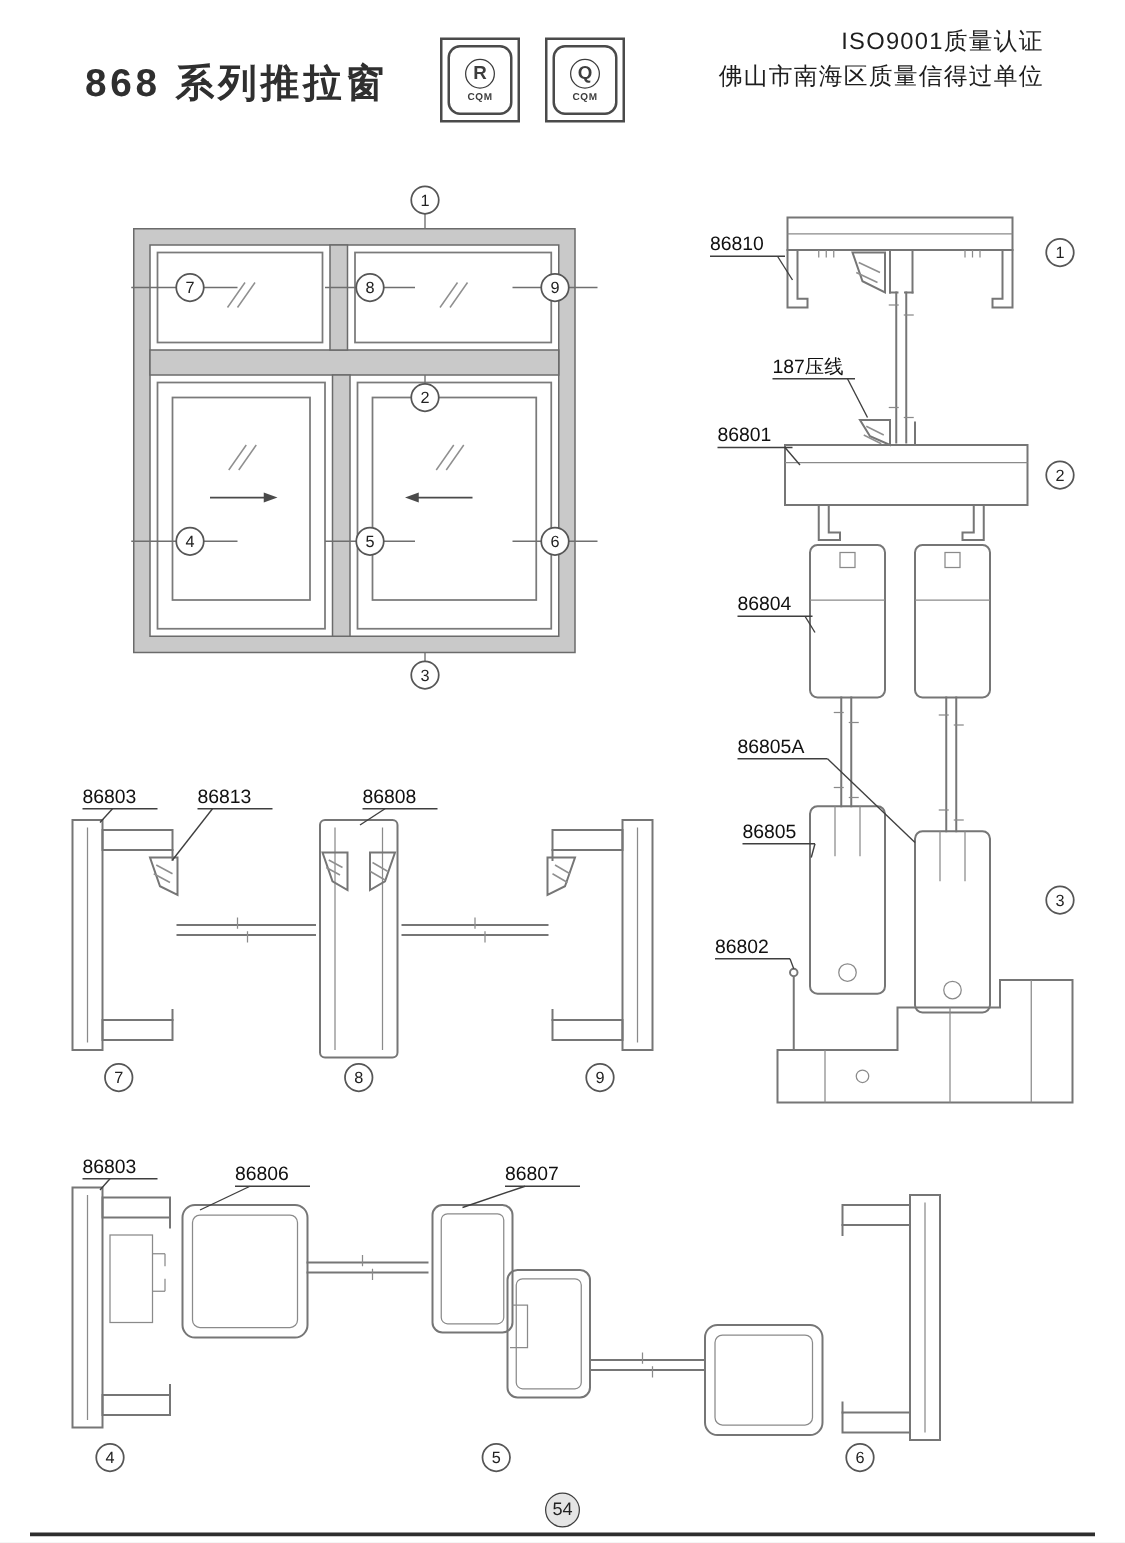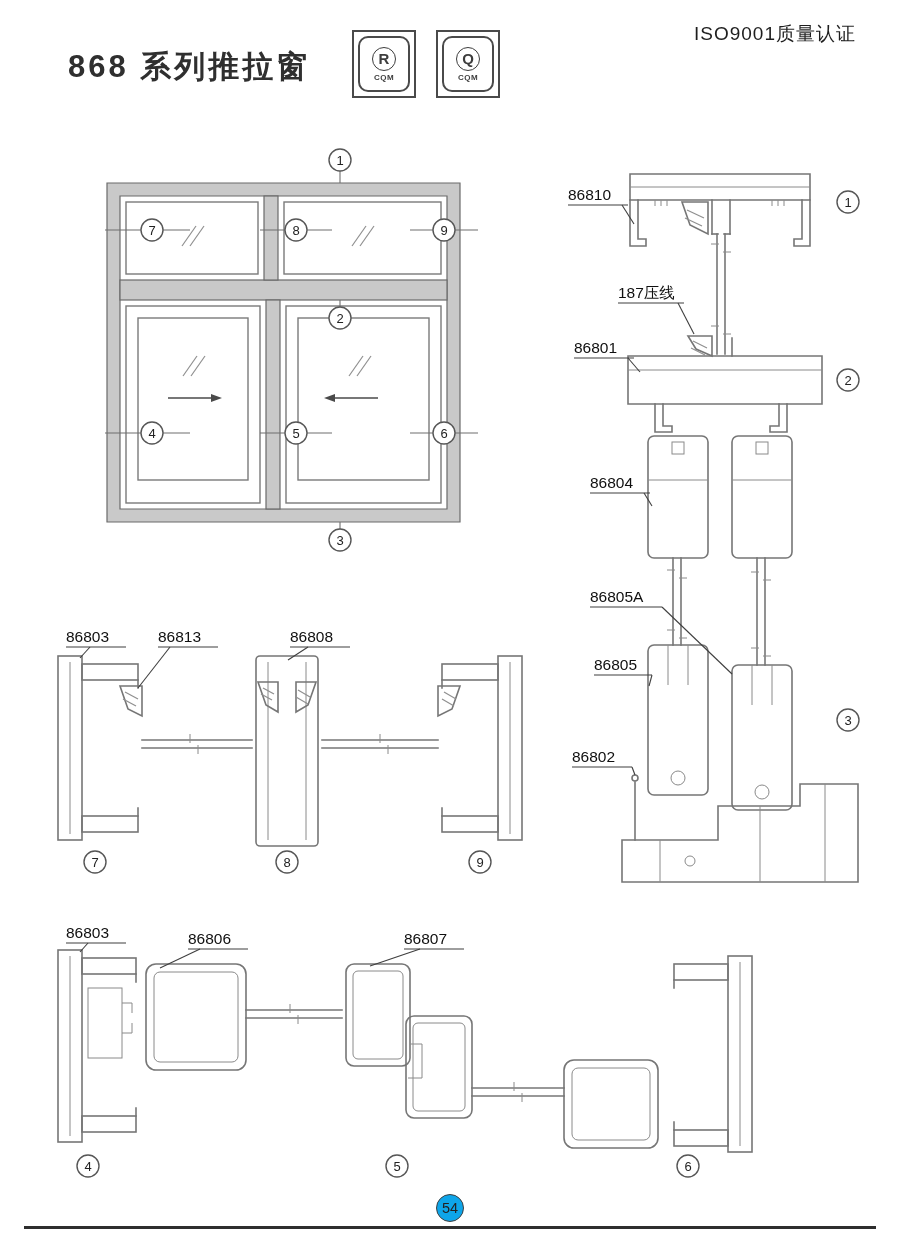--- a/index.html
+++ b/index.html
@@ -1,39 +1,39 @@
 <!DOCTYPE html>
 <html><head>
 <meta charset="utf-8">
 <style>
   * { margin:0; padding:0; box-sizing:border-box; }
   html,body { background:#ededed; font-family:"Liberation Sans",sans-serif; }
   .page { position:relative; width:900px; height:1234px; background:#ffffff; overflow:hidden; margin:0 auto; }
   .abs { position:absolute; }
   .title { left:68px; top:46px; font-size:31px; font-weight:600; color:#2f2f2f; letter-spacing:3px; }
-  .certs { right:44px; top:20px; text-align:right; font-size:19px; color:#1e1e1e; line-height:28px; font-weight:500; letter-spacing:1px; }
+  .certs { right:65px; top:20px; text-align:right; font-size:19px; color:#1e1e1e; line-height:28px; font-weight:500; letter-spacing:1px; }
   .stamp { width:64px; height:68px; border:2px solid #4a4a4a; top:30px; display:flex; align-items:center; justify-content:center; background:#fff; }
   .stamp-inner { width:52px; height:56px; border:2px solid #4a4a4a; border-radius:10px; display:flex; flex-direction:column; align-items:center; justify-content:center; gap:2px; }
   .stamp-letter { font-size:15px; font-weight:bold; color:#3d3d3d; border:1.5px solid #3d3d3d; border-radius:50%; width:24px; height:24px; line-height:21px; text-align:center; }
   .stamp-sub { font-size:8px; font-weight:bold; color:#3d3d3d; letter-spacing:.5px;text-align:right; }
   svg.abs { overflow:visible; }
   svg text { font-family:"Liberation Sans",sans-serif; font-size:15px; fill:#111; }
   .ln  { fill:none; stroke:#767676; stroke-width:1.6; stroke-linecap:square; stroke-linejoin:miter; }
   .ln2 { fill:none; stroke:#8a8a8a; stroke-width:1; }
   .frame { fill:#c9c9c9; stroke:#6b6b6b; stroke-width:1.2; }
   .sash  { fill:#ffffff; stroke:#7a7a7a; stroke-width:1.4; }
   .hatch { stroke:#8f8f8f; stroke-width:1.2; fill:none; }
   .callout circle { fill:#fff; stroke:#565656; stroke-width:1.4; }
   .callout text { font-size:13px; text-anchor:middle; fill:#222; }
   .callout line { stroke:#6f6f6f; stroke-width:1.1; }
   .lbl line { stroke:#3f3f3f; stroke-width:1.1; }
   .lbl text { font-size:15.5px; fill:#101010; }
   .arrow { stroke:#4a4a4a; stroke-width:1.4; }
   .arrowhead { fill:#4a4a4a; stroke:none; }
-  .pagenum { left:436px; top:1194px; width:28px; height:28px; border:1.5px solid #3f3f3f; border-radius:50%; text-align:center; line-height:26px; font-size:14.5px; color:#222; background:#0ea5e9; }
+  .pagenum { left:436px; top:1194px; width:28px; height:28px; border:1.5px solid #3f3f3f; border-radius:50%; text-align:center; line-height:26px; font-size:14.5px; color:#222; background:#e5e5e5; }
   .bottomrule { left:24px; top:1226px; width:852px; height:3px; background:#2e2e2e; }
 </style>
 </head>
 <body>
 
 <div class="page">
 
   <div class="abs title">868 系列推拉窗</div>
 
   <div class="abs stamp" style="left:352px;">
@@ -44,20 +44,21 @@
   </div>
   <div class="abs stamp" style="left:436px;">
     <div class="stamp-inner">
       <div class="stamp-letter">Q</div>
       <div class="stamp-sub">CQM</div>
     </div>
   </div>
 
   <div class="abs certs">
     <div>ISO9001质量认证</div>
+    <div>佛山市南海区质量信得过单位</div>
   </div>
 
   <svg class="abs" style="left:80px; top:140px;" width="400" height="420" viewBox="0 0 400 420">
 
     <path class="frame" fill-rule="evenodd" d="M27,43 H380 V382 H27 Z M40,56 H367 V369 H40 Z"></path>
 
     <rect class="frame" x="40" y="140" width="327" height="20"></rect>
     <rect class="frame" x="184" y="56" width="14" height="84"></rect>
     <rect class="frame" x="186" y="160" width="14" height="209"></rect>
 

